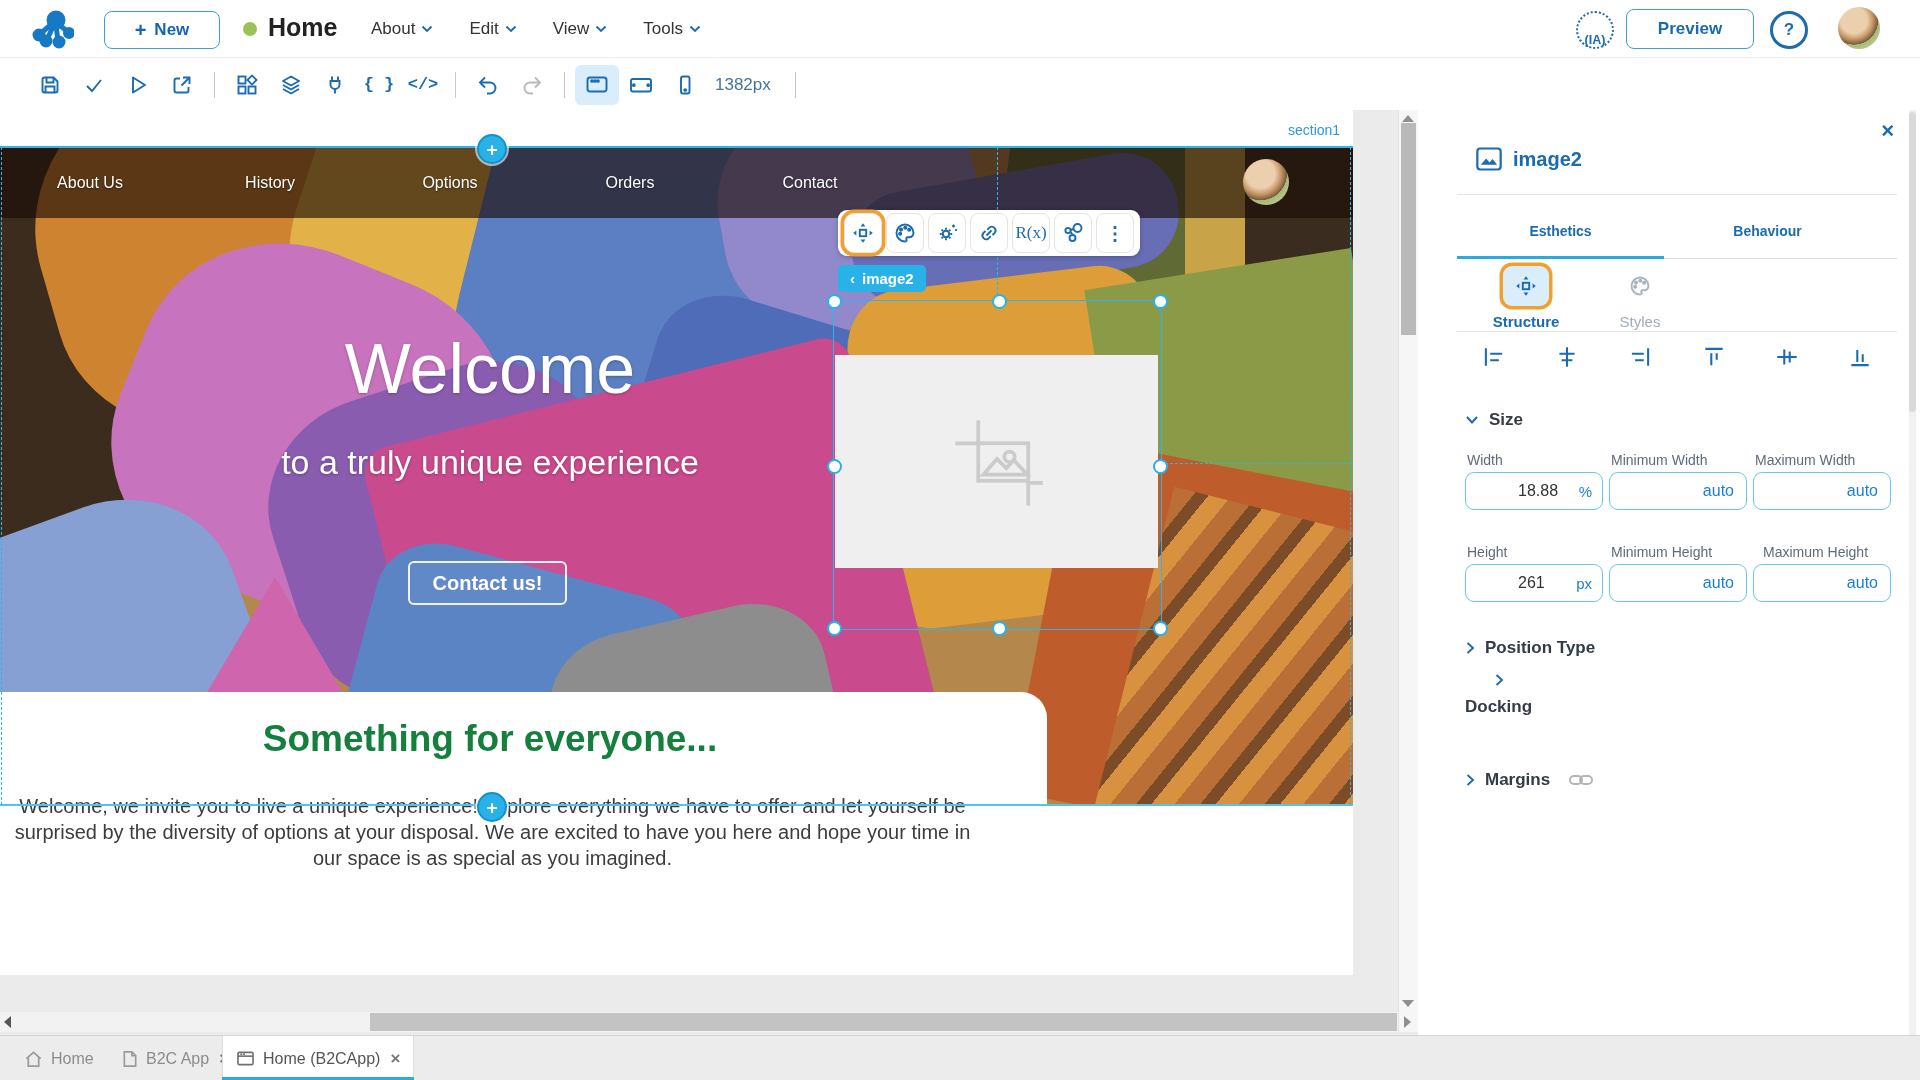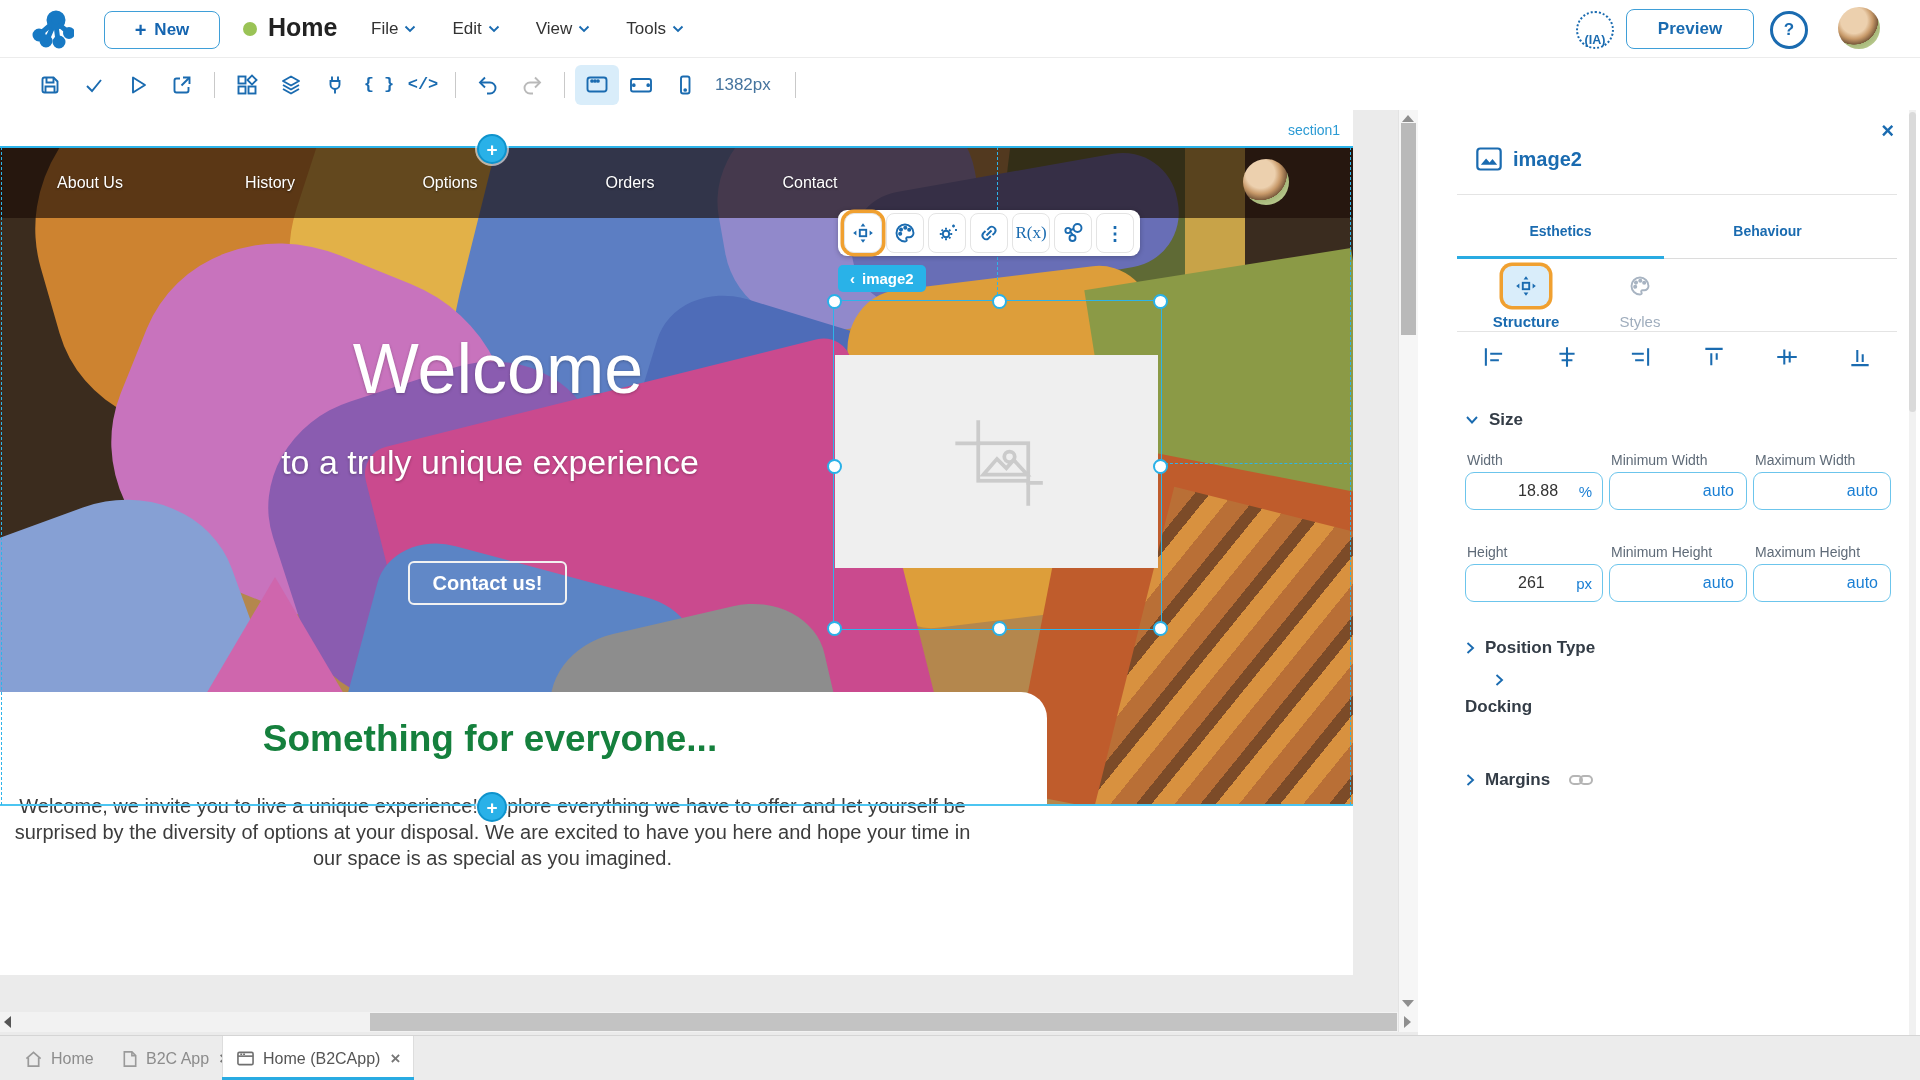--- a/index.html
+++ b/index.html
@@ -45,21 +45,21 @@
 
   
   .hero{position:absolute;left:0;top:37px;width:1353px;height:658px;background:#b4874d;overflow:hidden;}
   .hero .sh{position:absolute;}
   .nav-overlay{position:absolute;left:0;top:0;width:1353px;height:71px;background:rgba(26,13,7,.64);}
   .nav-links{position:absolute;left:0;top:0;width:1100px;height:71px;display:flex;align-items:center;}
   .nav-link{color:#fff;font-size:16px;width:180px;text-align:center;cursor:pointer;text-shadow:0 1px 2px rgba(0,0,0,.5);}
   .nav-avatar{position:absolute;left:1243px;top:12px;width:46px;height:46px;border-radius:50%;
     background:radial-gradient(circle at 38% 32%,#ecd0ae 0 34%,#c89a6a 48%,#7a5a3c 62%,#a7b87a 63%,#cfe0a8 100%);cursor:pointer;}
   .hero-title{position:absolute;left:0;top:182px;width:980px;text-align:center;color:#fff;font-size:70px;font-weight:400;
-    text-shadow:0 1px 3px rgba(0,0,0,.25);padding-left:8px;}
+    text-shadow:0 1px 3px rgba(0,0,0,.25);}
   .hero-sub{position:absolute;left:0;top:296px;width:980px;text-align:center;color:#fff;font-size:34px;font-weight:400;
     text-shadow:0 1px 3px rgba(0,0,0,.3);}
   .cta-btn{position:absolute;left:408px;top:414px;width:155px;height:40px;border:2px solid #f2f2f2;border-radius:6px;
     display:flex;align-items:center;justify-content:center;color:#fff;font-size:20px;font-weight:bold;cursor:pointer;
     background:rgba(255,255,255,.04);}
   .white-card{position:absolute;left:0;top:545px;width:1047px;height:120px;background:#fff;border-top-right-radius:26px;}
   .card-heading{position:absolute;left:0;top:26px;width:980px;text-align:center;color:#15803d;font-size:37px;font-weight:bold;}
 
   .paragraph{position:absolute;left:5px;top:683px;width:975px;text-align:center;color:#3c3c3c;font-size:20px;line-height:26px;}
 
@@ -153,21 +153,21 @@
       </svg>
     </div>
     <div class="new-btn">
       <span class="new-plus">+</span>
       <span>New</span>
     </div>
     <div class="status-dot"></div>
     <div class="page-title">Home</div>
     <div class="menubar">
       <div class="menu-item">
-        <span>File</span>
+        <span>About</span>
         <svg width="12" height="8" viewBox="0 0 12 8">
             <polyline points="1.5,1.5 6,6 10.5,1.5" class="ic" stroke-width="2"></polyline>
           </svg>
       </div>
       <div class="menu-item">
         <span>Edit</span>
         <svg width="12" height="8" viewBox="0 0 12 8">
             <polyline points="1.5,1.5 6,6 10.5,1.5" class="ic" stroke-width="2"></polyline>
           </svg>
       </div>
@@ -539,21 +539,21 @@
       </div>
       <div class="field-box" style="left:152px;top:362px;">
         <input placeholder="auto" style="">
       </div>
       <div class="field-box" style="left:296px;top:362px;">
         <input placeholder="auto" style="">
       </div>
 
       <div class="field-label" style="left:10px;top:434px;">Height</div>
       <div class="field-label" style="left:154px;top:434px;">Minimum Height</div>
-      <div class="field-label" style="left:298px;top:434px;">Maximum Height</div>
+      <div class="field-label" style="left:306px;top:434px;">Maximum Height</div>
       <div class="field-box" style="left:8px;top:454px;">
         <input value="261" style="">
         <span class="unit">px</span>
       </div>
       <div class="field-box" style="left:152px;top:454px;">
         <input placeholder="auto" style="">
       </div>
       <div class="field-box" style="left:296px;top:454px;">
         <input placeholder="auto" style="">
       </div>

